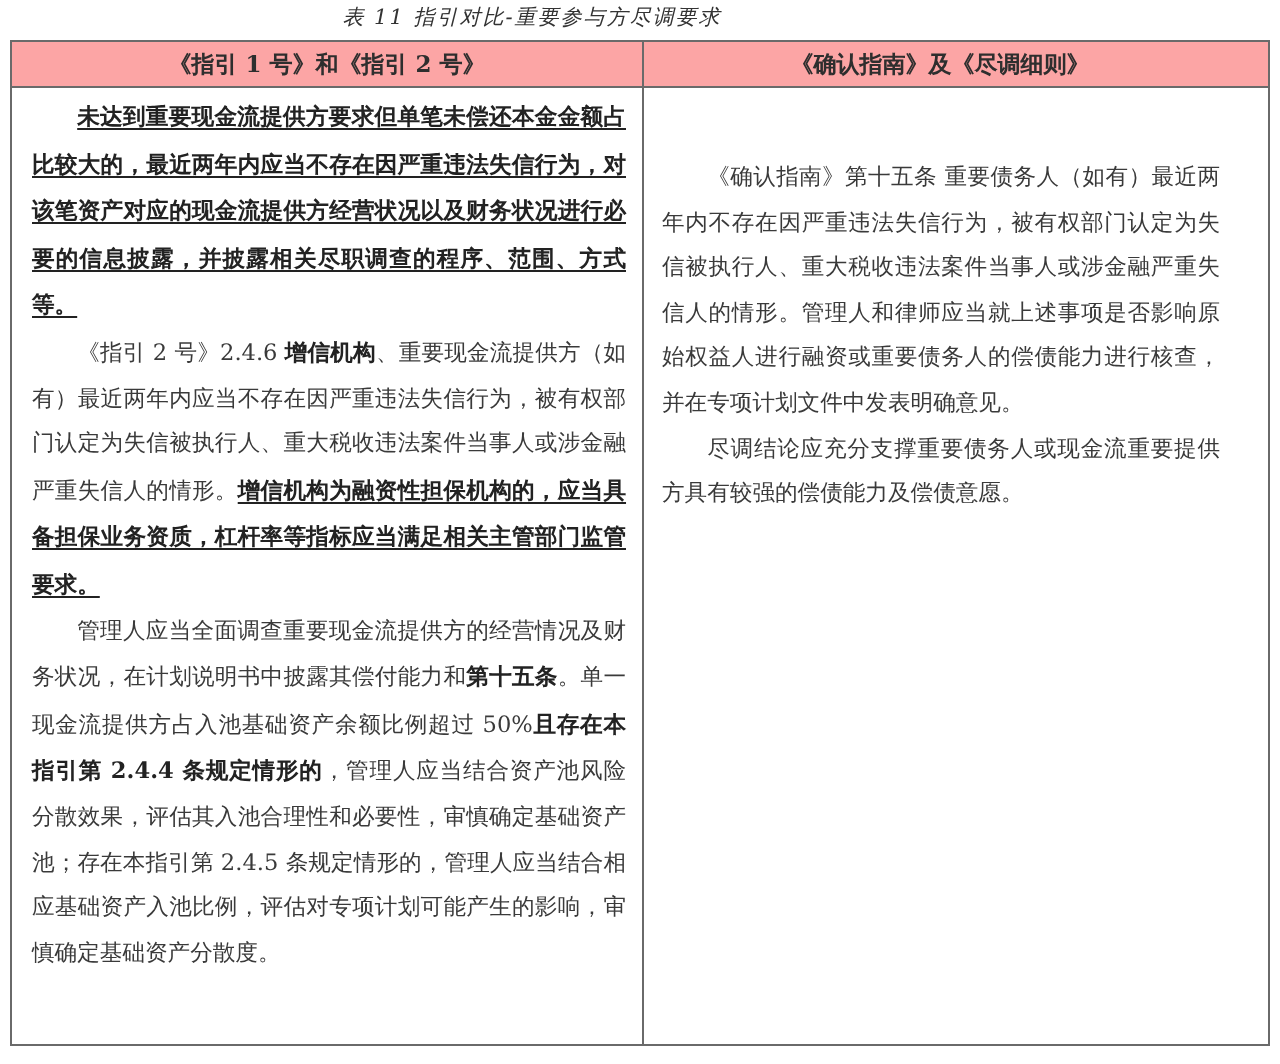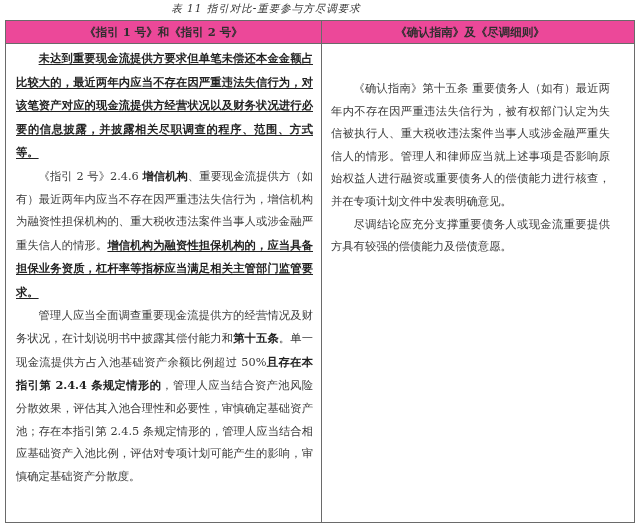--- a/index.html
+++ b/index.html
@@ -11,21 +11,21 @@
   .caption {
     position: absolute; left: 0; top: 2px; width: 532px; text-align: center;
     font-size: 10.5px; letter-spacing: 1px; color: #333; font-style: italic;
   }
   .tbl {
     position: absolute; left: 5px; top: 20px; width: 630px; height: 503px;
     border: 1.5px solid #6a6a6a; box-sizing: border-box;
   }
   .hdr {
     position: absolute; left: 0; top: 0; right: 0; height: 22px;
-    background: #ec4899; border-bottom: 1.2px solid #6a6a6a;
+    background: #fca5a5; border-bottom: 1.2px solid #6a6a6a;
   }
   .hcell {
     position: absolute; top: 0; height: 22px; line-height: 22px; text-align: center;
     font-size: 11.5px; font-weight: bold; color: #2e2e2e;
   }
   .h-left { left: 0; width: 315px; }
   .h-right { left: 300px; right: 0; }
   .vdiv { position: absolute; left: 315px; top: 0; bottom: 0; width: 1.2px; background: #6a6a6a; }
   .col {
     position: absolute; top: 23px; bottom: 0; box-sizing: border-box;
@@ -44,21 +44,21 @@
 
 <div class="tbl">
   <div class="hdr">
     <div class="hcell h-left">《指引 1 号》和《指引 2 号》</div>
     <div class="hcell h-right">《确认指南》及《尽调细则》</div>
   </div>
   <div class="vdiv"></div>
 
   <div class="col col-left">
     <p class="para"><span class="bu">未达到重要现金流提供方要求但单笔未偿还本金金额占比较大的，最近两年内应当不存在因严重违法失信行为，对该笔资产对应的现金流提供方经营状况以及财务状况进行必要的信息披露，并披露相关尽职调查的程序、范围、方式等。</span></p>
-    <p class="para"><span>《指引 2 号》2.4.6 </span><span class="b">增信机构</span><span>、重要现金流提供方（如有）最近两年内应当不存在因严重违法失信行为，增信机构为融资性担保机构的、重大税收违法案件当事人或涉金融严重失信人的情形。</span><span class="bu">增信机构为融资性担保机构的，应当具备担保业务资质，杠杆率等指标应当满足相关主管部门监管要求。</span></p>
+    <p class="para"><span>《指引 2 号》2.4.6 </span><span class="b">增信机构</span><span>、重要现金流提供方（如有）最近两年内应当不存在因严重违法失信行为，被有权部门认定为失信被执行人、重大税收违法案件当事人或涉金融严重失信人的情形。</span><span class="bu">增信机构为融资性担保机构的，应当具备担保业务资质，杠杆率等指标应当满足相关主管部门监管要求。</span></p>
     <p class="para"><span>管理人应当全面调查重要现金流提供方的经营情况及财务状况，在计划说明书中披露其偿付能力和</span><span class="b">第十五条</span><span>。单一现金流提供方占入池基础资产余额比例超过 50%</span><span class="b">且存在本指引第 2.4.4 条规定情形的</span><span>，管理人应当结合资产池风险分散效果，评估其入池合理性和必要性，审慎确定基础资产池；存在本指引第 2.4.5 条规定情形的，管理人应当结合相应基础资产入池比例，评估对专项计划可能产生的影响，审慎确定基础资产分散度。</span></p>
   </div>
 
   <div class="col col-right">
     <p class="para">《确认指南》第十五条 重要债务人（如有）最近两年内不存在因严重违法失信行为，被有权部门认定为失信被执行人、重大税收违法案件当事人或涉金融严重失信人的情形。管理人和律师应当就上述事项是否影响原始权益人进行融资或重要债务人的偿债能力进行核查，并在专项计划文件中发表明确意见。</p>
     <p class="para">尽调结论应充分支撑重要债务人或现金流重要提供方具有较强的偿债能力及偿债意愿。</p>
   </div>
 </div>
 
 </body></html>

